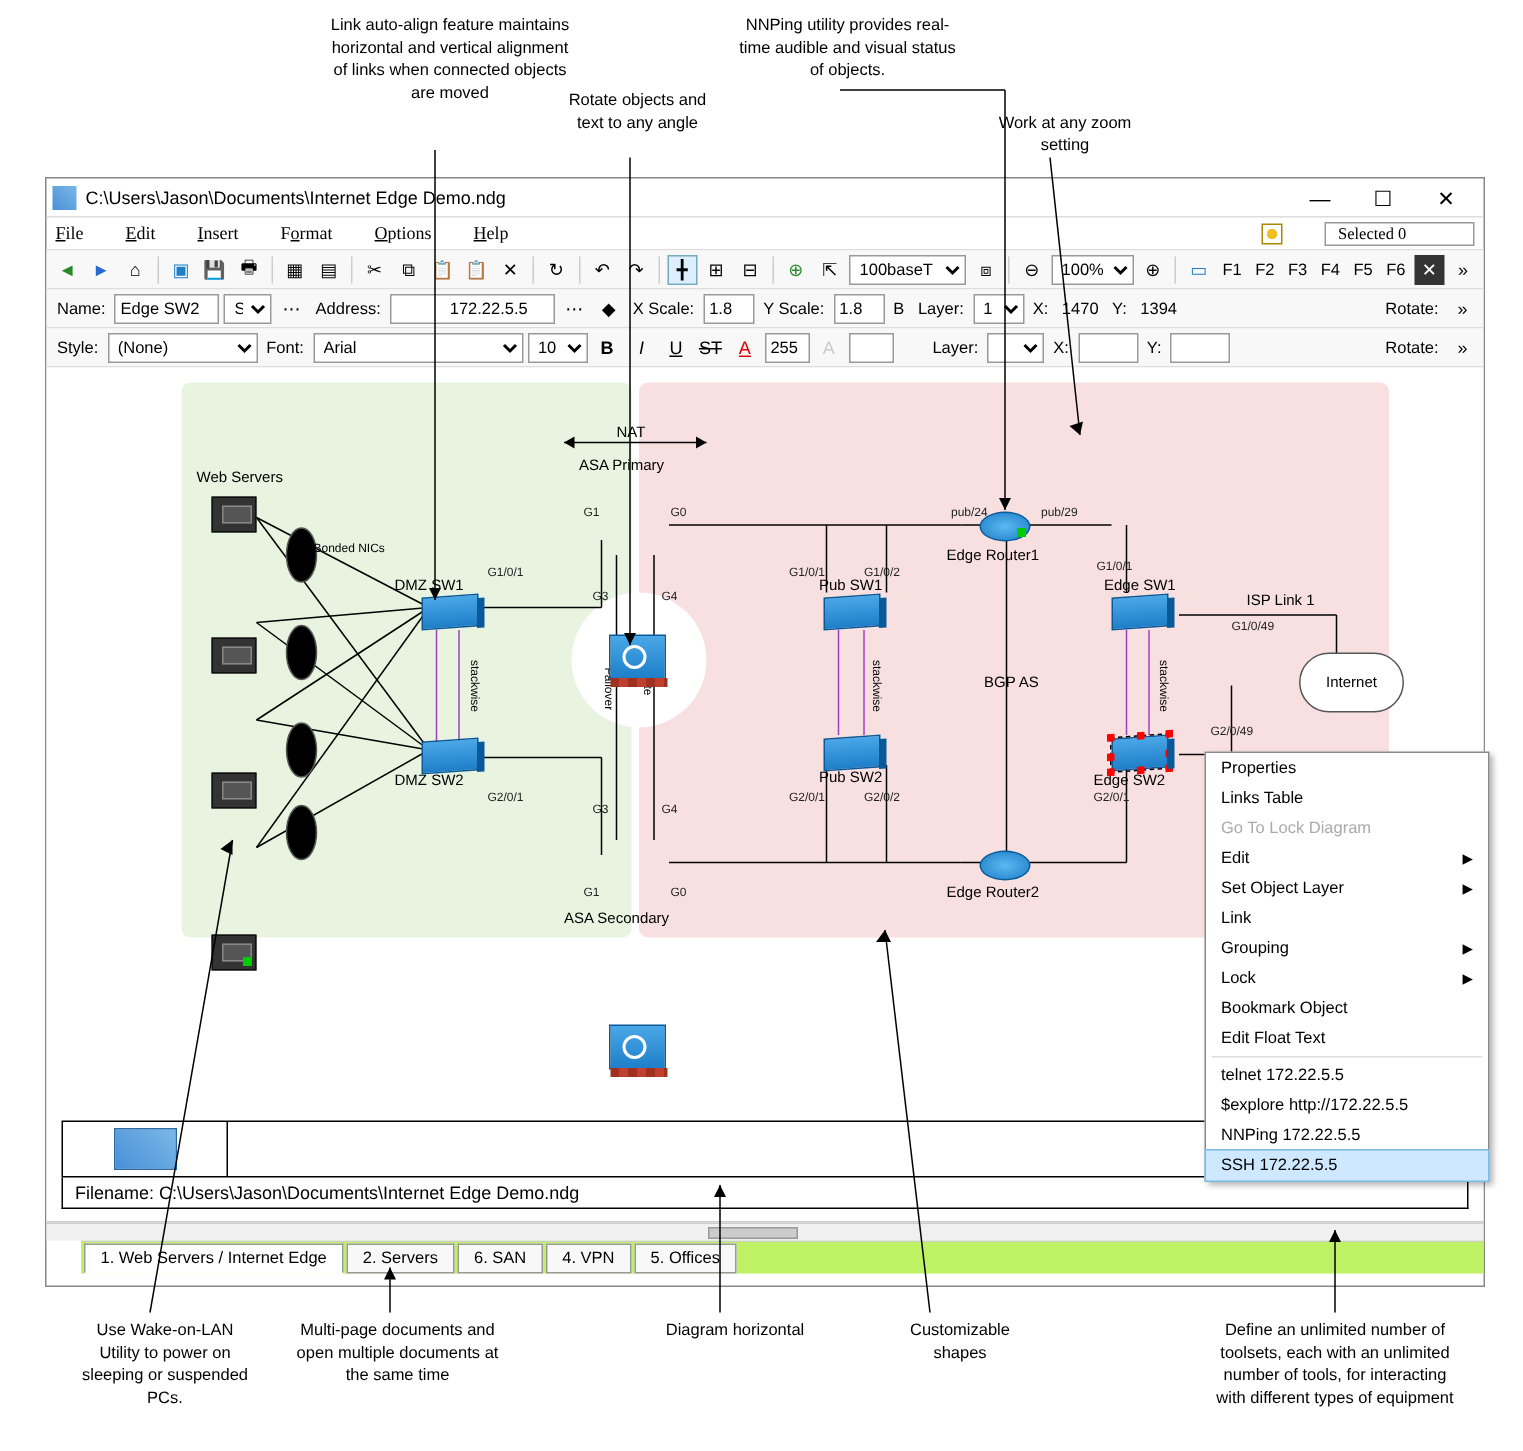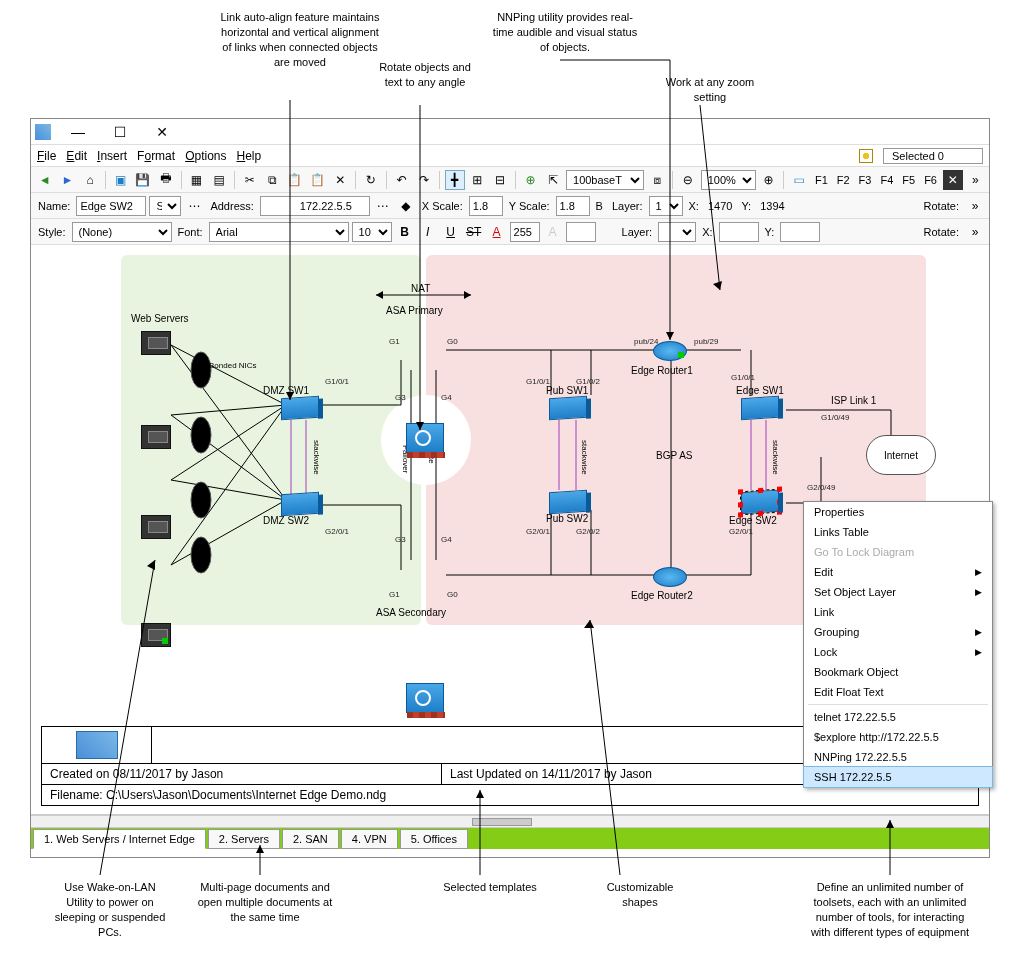--- a/index.html
+++ b/index.html
@@ -7,21 +7,21 @@
 .annotation { position: absolute; font-size: 11px; line-height: 1.35; max-width: 160px; text-align: center; }
 
 .app-window { position: absolute; left: 30px; top: 118px; width: 960px; height: 740px; border: 1px solid #888; background: #fff; }
 
 .titlebar { height: 26px; display: flex; align-items: center; padding: 0 4px; border-bottom: 1px solid #ddd; }
 .titlebar-icon { width: 16px; height: 16px; background: linear-gradient(45deg,#4a90d9,#7ab8e6); margin-right: 6px; }
 .title-text { flex: 1; font-size: 12px; }
 .win-btns { display: flex; gap: 0; }
 .win-btn { width: 42px; height: 24px; display: flex; align-items: center; justify-content: center; font-size: 14px; }
 
-.menubar { height: 22px; display: flex; align-items: center; padding: 0 6px; gap: 10px; border-bottom: 1px solid #ddd; }
+.menubar { height: 22px; display: flex; align-items: center; padding: 0 6px; gap: 28px; border-bottom: 1px solid #ddd; font-family: Liberation Serif, serif; }
 .menubar span { font-size: 12px; }
 .menu-u { text-decoration: underline; }
 .gear { margin-left: auto; width: 14px; height: 14px; background: radial-gradient(circle,#f0c020 40%,transparent 41%); border: 1px solid #aa8800; }
 .selected-box { border: 1px solid #999; padding: 1px 8px; font-size: 11px; min-width: 100px; }
 
 .toolbar { height: 26px; display: flex; align-items: center; padding: 2px 4px; gap: 3px; border-bottom: 1px solid #ddd; background: #f8f8f8; }
 .tb-btn { width: 20px; height: 20px; display: flex; align-items: center; justify-content: center; font-size: 12px; border: 1px solid transparent; }
 .tb-sep { width: 1px; height: 18px; background: #ccc; margin: 0 2px; }
 .tb-select { height: 20px; font-size: 11px; border: 1px solid #999; background: #fff; padding: 0 2px; }
 .tb-label { font-size: 11px; padding: 0 3px; }
@@ -53,21 +53,21 @@
 .title-row { display: flex; align-items: center; border: 1px solid #000; }
 .title-icon-cell { width: 110px; border-right: 1px solid #000; padding: 4px; display:flex; justify-content:center; }
 .title-icon { width: 42px; height: 28px; background: linear-gradient(45deg,#4a90d9,#7ab8e6); border: 1px solid #2a6aa9; }
 .page-title { font-size: 26px; font-family: Georgia, serif; padding: 4px 12px; flex: 1; border-right: 1px solid #000; }
 .meta-row { display: flex; border: 1px solid #000; border-top: none; }
 .meta-cell { padding: 3px 8px; font-size: 12px; border-right: 1px solid #000; }
 .meta-cell:first-child { width: 400px; }
 .meta-cell:last-child { border-right: none; flex: 1; }
 .fname-row { border: 1px solid #000; border-top: none; padding: 3px 8px; font-size: 12px; }
 
-.tabstrip { height: 22px; display: flex; align-items: center; background: #84cc16; border-top: 1px solid #ccc; padding-left: 2px; }
+.tabstrip { height: 22px; display: flex; align-items: center; background: #bef264; border-top: 1px solid #ccc; padding-left: 2px; margin-left: 23px; }
 .tab { padding: 3px 10px; font-size: 11px; border: 1px solid #999; background: #f8f8f8; margin-right: 2px; }
 .tab.active { background: #fff; font-weight: normal; border-bottom-color: #fff; }
 
 .context-menu { position: absolute; right: 22px; top: 501px; width: 190px; background: #fff; border: 1px solid #888; box-shadow: 2px 2px 4px rgba(0,0,0,0.3); z-index: 100; }
 .cm-item { padding: 4px 10px; font-size: 11px; display: flex; justify-content: space-between; align-items: center; }
 .cm-item.disabled { color: #aaa; }
 .cm-item.highlight { background: #cde8ff; border: 1px solid #7ab8e6; margin: -1px; }
 .cm-sep { height: 1px; background: #ddd; margin: 2px 4px; }
 .cm-arrow { font-size: 9px; }
 
@@ -84,20 +84,21 @@
 
 <div class="annotation" style="left:220px;top:10px;width:160px">Link auto-align feature maintains horizontal and vertical alignment of links when connected objects are moved</div>
 <div class="annotation" style="left:370px;top:60px;width:110px">Rotate objects and text to any angle</div>
 <div class="annotation" style="left:490px;top:10px;width:150px">NNPing utility provides real-time audible and visual status of objects.</div>
 <div class="annotation" style="left:660px;top:75px;width:100px">Work at any zoom setting</div>
 
 <div class="app-window">
 
   <div class="titlebar">
     <div class="titlebar-icon"></div>
+    <div class="title-text">C:\Users\Jason\Documents\Internet Edge Demo.ndg</div>
     <div class="win-btns">
       <div class="win-btn">—</div>
       <div class="win-btn">☐</div>
       <div class="win-btn">✕</div>
     </div>
   </div>
 
   <div class="menubar">
     <span><span class="menu-u">F</span>ile</span>
     <span><span class="menu-u">E</span>dit</span>
@@ -345,36 +346,32 @@
     </div>
 
     <div class="device cloud" style="left:835px;top:190px">Internet</div>
 
     <div class="canvas-footer">
       <div class="title-row">
         <div class="title-icon-cell">
             <div class="title-icon"></div>
           </div>
       </div>
-      <div class="meta-row">
-        <div class="meta-cell">Created on 08/11/2017 by Jason</div>
-        <div class="meta-cell">Last Updated on 14/11/2017 by Jason</div>
-      </div>
       <div class="fname-row">Filename: C:\Users\Jason\Documents\Internet Edge Demo.ndg</div>
     </div>
   </div>
 
   <div style="height:12px;background:#f0f0f0;border-top:1px solid #ccc;position:relative">
     <div style="position:absolute;left:46%;width:60px;height:8px;top:2px;background:#ccc;border:1px solid #999"></div>
   </div>
 
   <div class="tabstrip">
     <div class="tab active">1. Web Servers / Internet Edge</div>
     <div class="tab">2. Servers</div>
-    <div class="tab">2. SAN</div>
+    <div class="tab">6. SAN</div>
     <div class="tab">4. VPN</div>
     <div class="tab">5. Offices</div>
   </div>
 
 </div>
 
 <div class="context-menu">
   <div class="cm-item">Properties</div>
   <div class="cm-item">Links Table</div>
   <div class="cm-item disabled">Go To Lock Diagram</div>
@@ -399,21 +396,21 @@
   <div class="cm-item">Edit Float Text</div>
   <div class="cm-sep"></div>
   <div class="cm-item">telnet 172.22.5.5</div>
   <div class="cm-item">$explore http://172.22.5.5</div>
   <div class="cm-item">NNPing 172.22.5.5</div>
   <div class="cm-item highlight">SSH 172.22.5.5</div>
 </div>
 
 <div class="annotation" style="left:50px;top:880px;width:120px">Use Wake-on-LAN Utility to power on sleeping or suspended PCs.</div>
 <div class="annotation" style="left:195px;top:880px;width:140px">Multi-page documents and open multiple documents at the same time</div>
-<div class="annotation" style="left:430px;top:880px;width:120px">Selected templates</div>
+<div class="annotation" style="left:430px;top:880px;width:120px">Diagram horizontal</div>
 <div class="annotation" style="left:590px;top:880px;width:100px">Customizable shapes</div>
 <div class="annotation" style="left:810px;top:880px;width:180px">Define an unlimited number of toolsets, each with an unlimited number of tools, for interacting with different types of equipment</div>
 
 <svg class="callouts">
   <line x1="290" y1="100" x2="290" y2="400"></line>
     <polygon points="290,400 286,392 294,392"></polygon>
   <line x1="420" y1="105" x2="420" y2="430"></line>
     <polygon points="420,430 416,422 424,422"></polygon>
   <line x1="560" y1="60" x2="670" y2="60"></line>
     <line x1="670" y1="60" x2="670" y2="340"></line>

